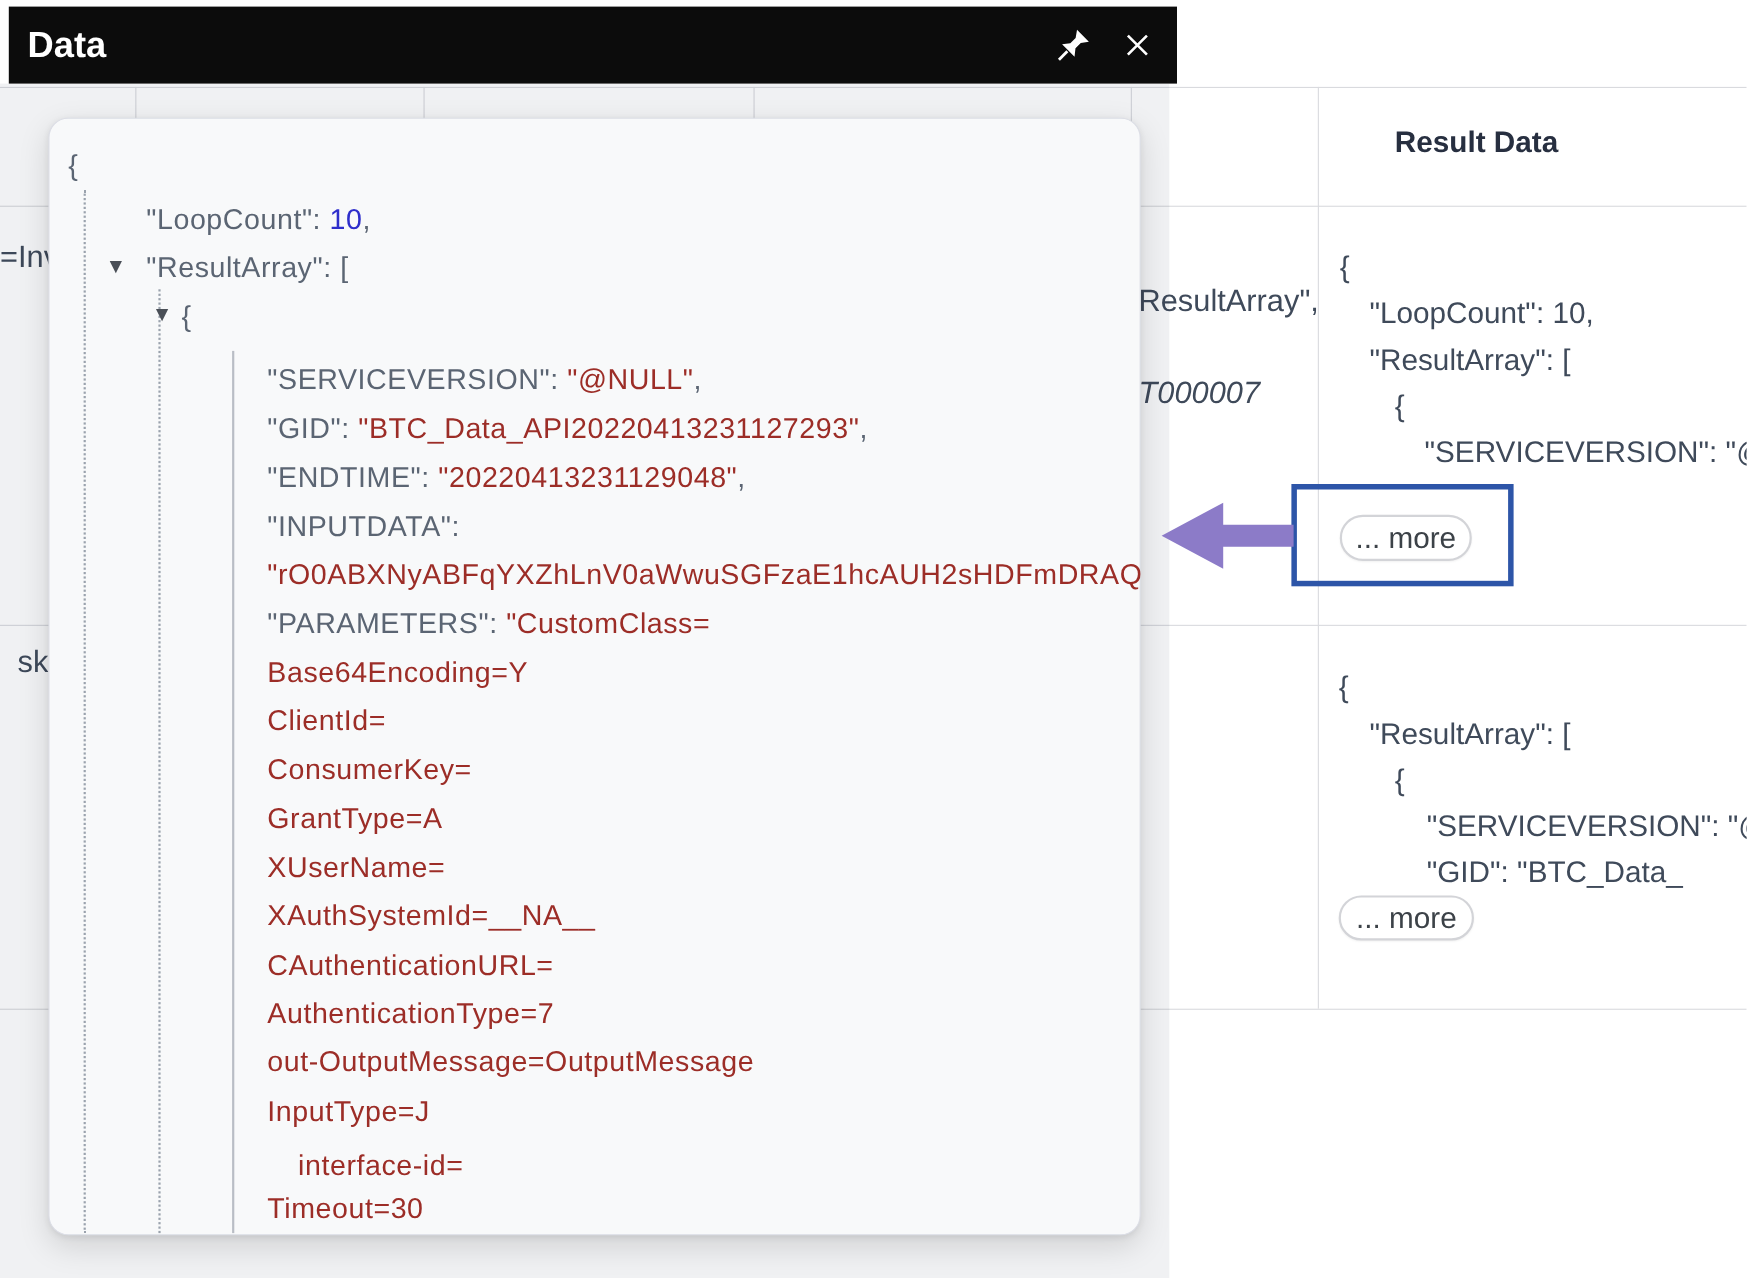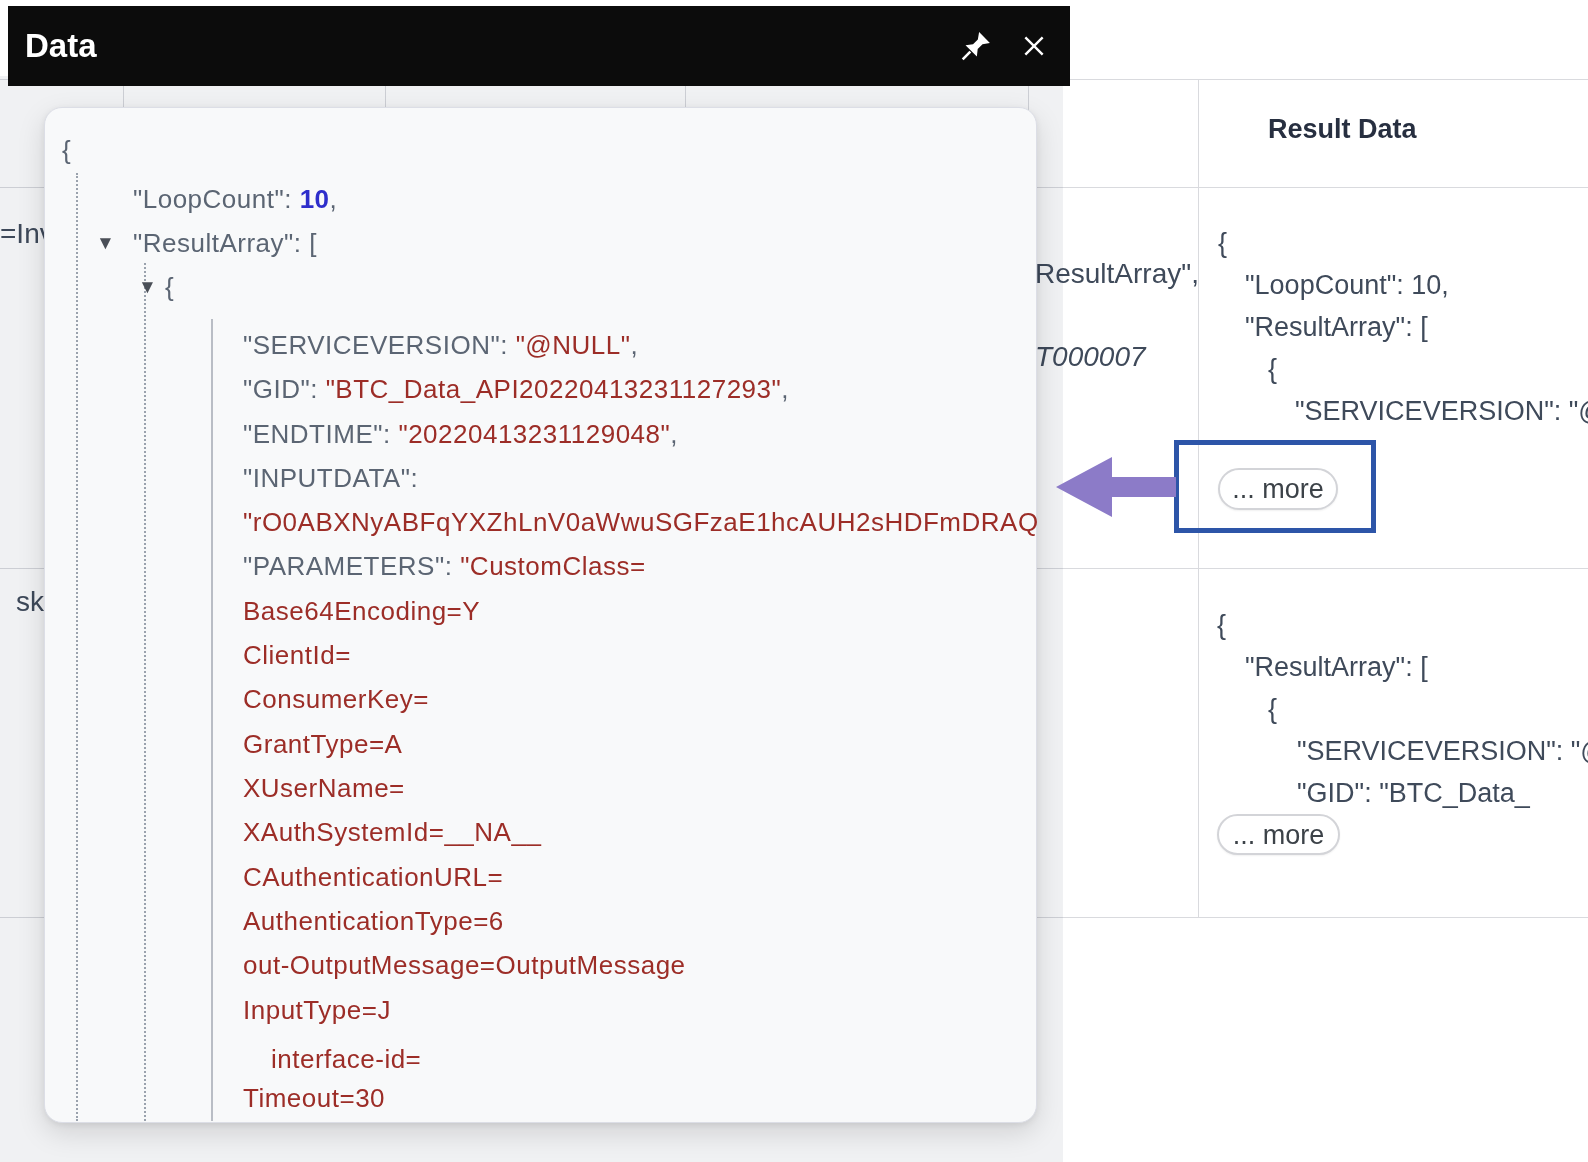--- a/index.html
+++ b/index.html
@@ -15,36 +15,36 @@
   .cline{position:absolute;height:42px;line-height:42px;font-size:27px;color:#3f4a5a;white-space:nowrap;}
   .more-btn{position:absolute;background:#fff;border:2px solid #d3d4d8;border-radius:21px;
     font-size:27px;color:#3c4248;text-align:center;line-height:38px;box-shadow:0 1px 2px rgba(0,0,0,.06);padding:0;}
   #more1{left:1218px;top:468px;width:120px;height:42px;}
   #more2{left:1217px;top:814px;width:123px;height:41px;}
 
   
   .backdrop{position:absolute;left:0;top:76px;width:1063px;height:1086px;background:rgba(45,50,80,0.07);}
 
   
-  .titlebar{position:absolute;left:8px;top:6px;width:1062px;height:80px;background:#0c0c0c;
+  .titlebar{position:absolute;left:8px;top:6px;width:1062px;height:70px;background:#0c0c0c;
     display:flex;align-items:center;}
   .titlebar .title{color:#fff;font-size:33px;font-weight:bold;margin-left:17px;flex:1;}
   .tb-icon{width:44px;height:44px;display:flex;align-items:center;justify-content:center;margin-right:14px;cursor:pointer;background:none;border:none;padding:0;}
 
   
   .card{position:absolute;left:44px;top:107px;width:993px;height:1016px;background:#f8f9fa;
     border:1.5px solid #dcdee6;border-radius:18px;
     box-shadow:0 10px 28px rgba(0,0,0,.13),0 2px 6px rgba(0,0,0,.07);}
   .card-clip{position:absolute;left:44px;top:107px;width:993px;height:1016px;border-radius:18px;overflow:hidden;}
   .guide-dotted{position:absolute;width:0;border-left:2px dotted #9aa2ad;}
   .guide-solid{position:absolute;width:1.5px;background:#b9bdc5;}
   .pline{position:absolute;height:44px;line-height:44px;font-size:26px;white-space:nowrap;letter-spacing:.5px;}
   .seg-key,.seg-punc{color:#5b6573;}
   .seg-str{color:#9c2d27;}
-  .seg-num{color:#2e2ecb;font-weight:bold;}
+  .seg-num{color:#2e2ecb;font-weight:normal;}
   .expander{position:absolute;font-size:19px;color:#4a4f57;height:44px;line-height:44px;cursor:pointer;}
 
   
   .hl-box{position:absolute;left:1174px;top:440px;width:202px;height:93px;border:5px solid #2d55a8;background:transparent;}
   .arrow-svg{position:absolute;left:0;top:0;pointer-events:none;}
 </style>
 </head>
 <body>
 
 <div id="stage">
@@ -121,21 +121,21 @@
         <div class="pline" style="left: 199px; top: 349px;"><span class="seg-key">"INPUTDATA"</span><span class="seg-punc">:</span></div>
         <div class="pline" style="left: 199px; top: 393px;"><span class="seg-str">"rO0ABXNyABFqYXZhLnV0aWwuSGFzaE1hcAUH2sHDFmDRAQ</span></div>
         <div class="pline" style="left: 199px; top: 437px;"><span class="seg-key">"PARAMETERS"</span><span class="seg-punc">: </span><span class="seg-str">"CustomClass=</span></div>
         <div class="pline" style="left: 199px; top: 482px;"><span class="seg-str">Base64Encoding=Y</span></div>
         <div class="pline" style="left: 199px; top: 526px;"><span class="seg-str">ClientId=</span></div>
         <div class="pline" style="left: 199px; top: 570px;"><span class="seg-str">ConsumerKey=</span></div>
         <div class="pline" style="left: 199px; top: 615px;"><span class="seg-str">GrantType=A</span></div>
         <div class="pline" style="left: 199px; top: 659px;"><span class="seg-str">XUserName=</span></div>
         <div class="pline" style="left: 199px; top: 703px;"><span class="seg-str">XAuthSystemId=__NA__</span></div>
         <div class="pline" style="left: 199px; top: 748px;"><span class="seg-str">CAuthenticationURL=</span></div>
-        <div class="pline" style="left: 199px; top: 792px;"><span class="seg-str">AuthenticationType=6</span></div>
+        <div class="pline" style="left: 199px; top: 792px;"><span class="seg-str">AuthenticationType=7</span></div>
         <div class="pline" style="left: 199px; top: 836px;"><span class="seg-str">out-OutputMessage=OutputMessage</span></div>
         <div class="pline" style="left: 199px; top: 881px;"><span class="seg-str">InputType=J</span></div>
         <div class="pline" style="left: 199px; top: 930px; margin-left: 28px;"><span class="seg-str">interface-id=</span></div>
         <div class="pline" style="left: 199px; top: 969px;"><span class="seg-str">Timeout=30</span></div>
       </div>
   </div>
 
   <div class="hl-box"></div>
   <svg class="arrow-svg" width="1588" height="1162">
     <polygon points="1056,487 1112,457 1112,477 1176,477 1176,497 1112,497 1112,517" fill="#8c7bc8"></polygon>

